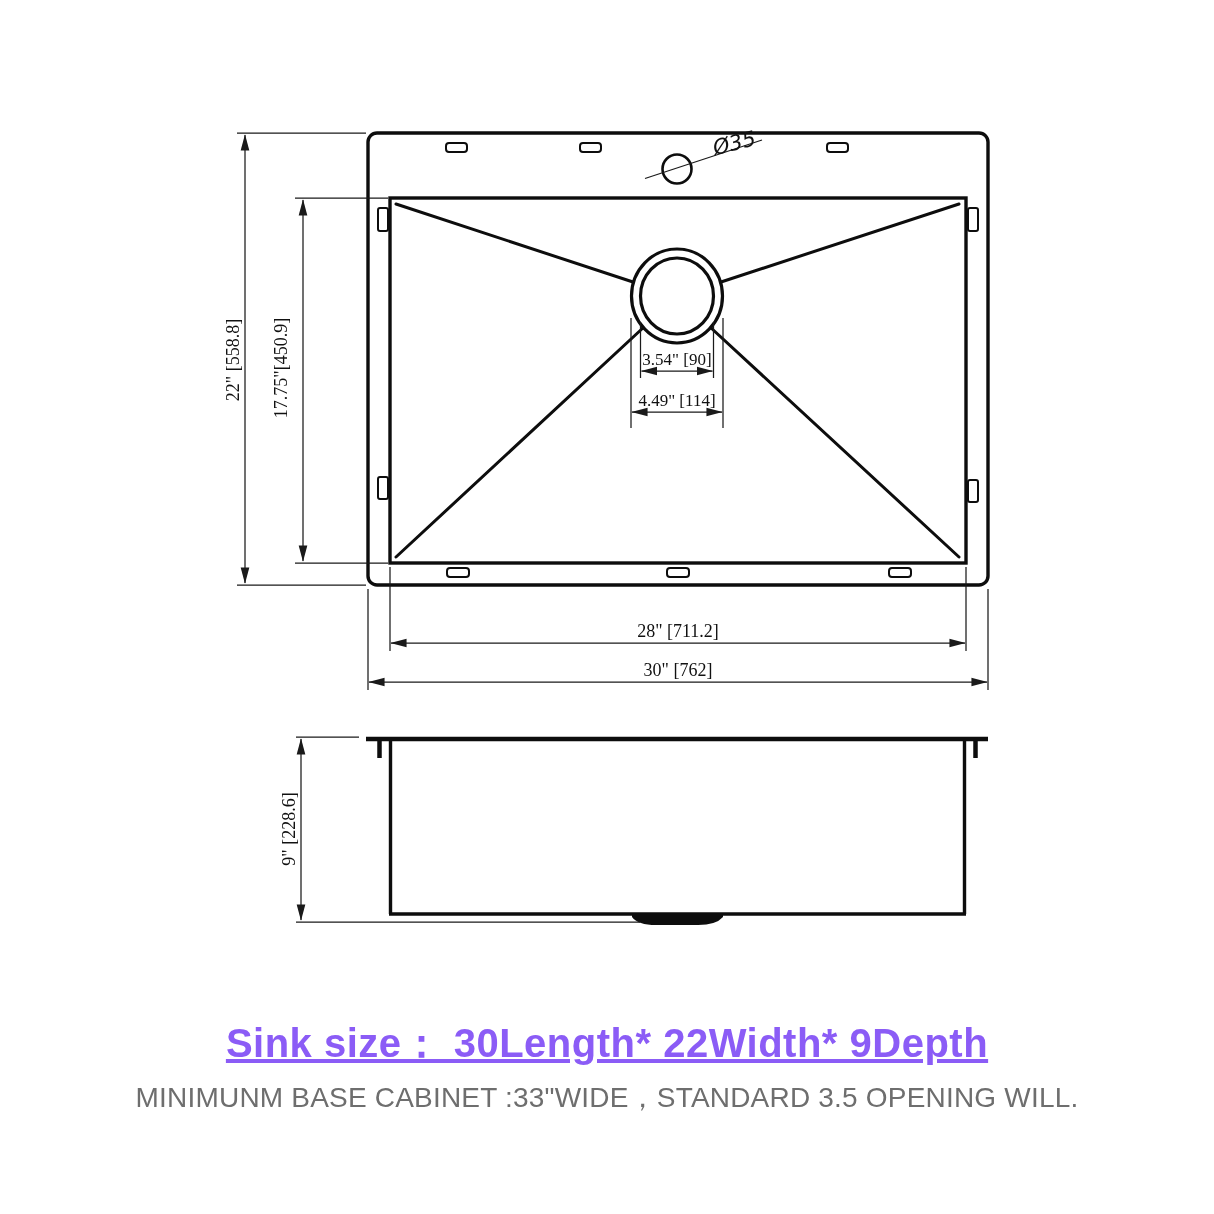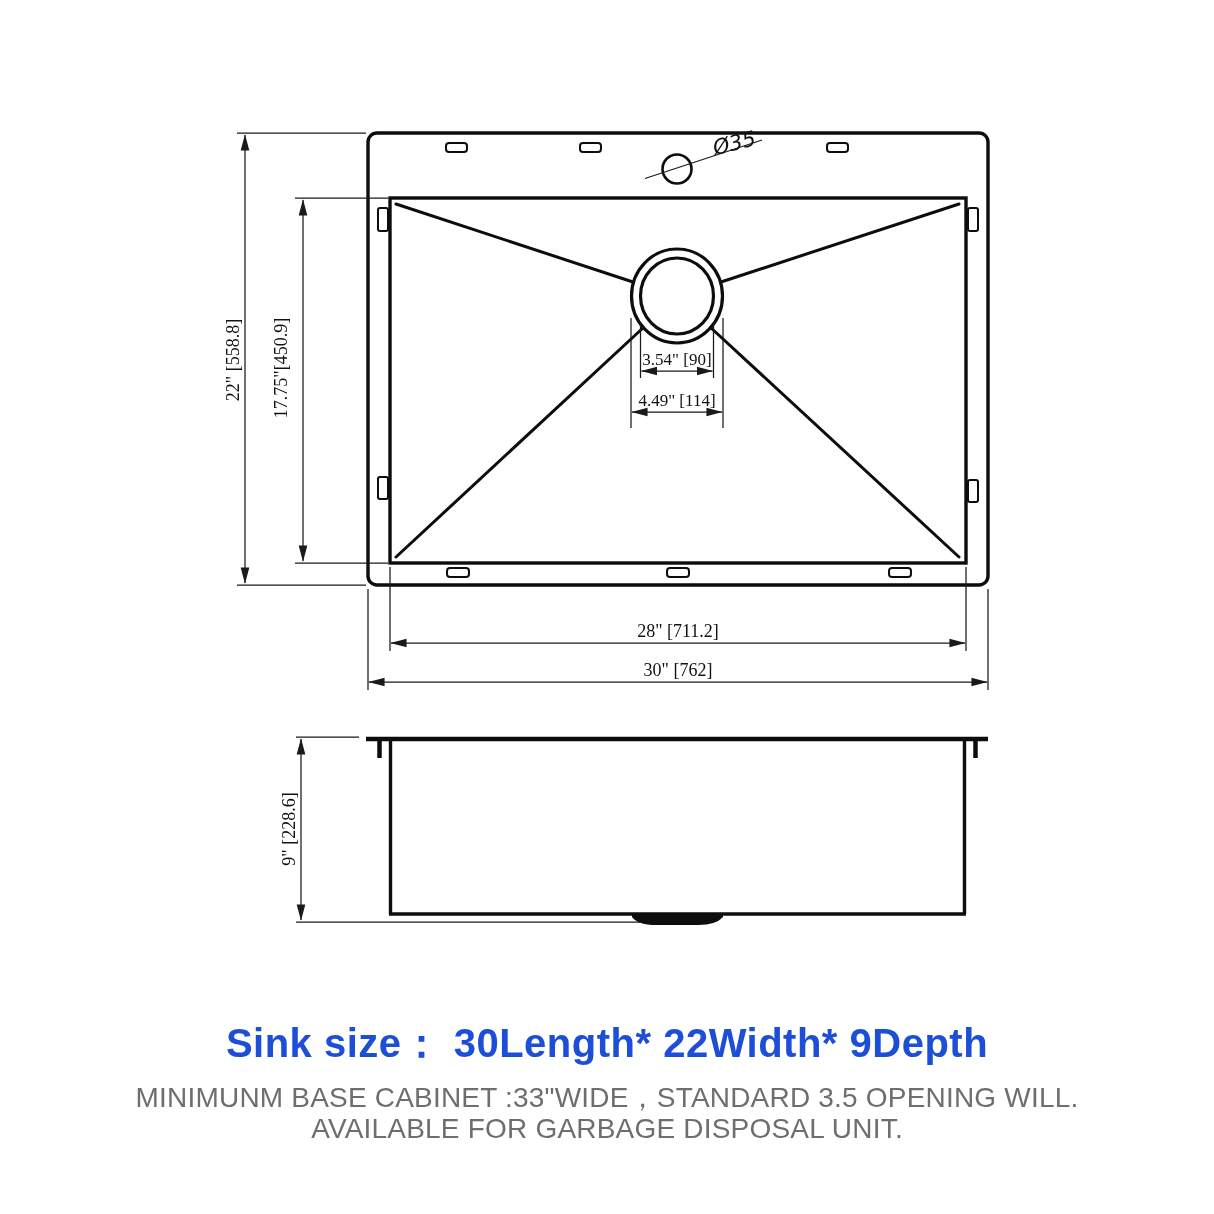--- a/index.html
+++ b/index.html
@@ -7,21 +7,21 @@
          font-family:"Liberation Sans",sans-serif;}
   svg{position:absolute;left:0;top:0;}
   .thick{stroke:#0d0d0d;stroke-width:3;fill:none;stroke-linecap:round;}
   .wall{stroke:#0d0d0d;stroke-width:3.4;fill:none;stroke-linecap:butt;}
   .thin{stroke:#1a1a1a;stroke-width:1.25;fill:none;}
   .clip{stroke:#0d0d0d;stroke-width:2;fill:#ffffff;}
   .dimtxt{font-family:"Liberation Serif",serif;font-size:18px;fill:#111;}
   .dimtxt-sm{font-family:"Liberation Serif",serif;font-size:17px;fill:#111;}
   .phi{font-family:"DejaVu Sans",sans-serif;font-style:italic;font-size:21px;fill:#111;}
   .caption-title{position:absolute;left:0;right:0;top:1016px;text-align:center;
-    font-size:40px;font-weight:bold;color:#1d4ed8;letter-spacing:0.5px;}
+    font-size:40px;font-weight:bold;color:#8b5cf6;letter-spacing:0.5px;text-decoration:underline;}
   .caption-line{position:absolute;left:0;right:0;text-align:center;
     font-size:28px;color:#6e6e6e;letter-spacing:0.2px;}
   .cap2{top:1079px;}
   .cap3{top:1113px;}
 </style>
 </head>
 <body>
 
 <div id="stage">
 
@@ -109,15 +109,14 @@
 
     <line x1="296" y1="737" x2="359" y2="737" class="thin"></line>
     <line x1="296" y1="922" x2="640" y2="922" class="thin"></line>
     <line x1="301" y1="739" x2="301" y2="920" class="thin" marker-start="url(#arr)" marker-end="url(#arr)"></line>
     <text x="295" y="829" class="dimtxt" text-anchor="middle" transform="rotate(-90 295 829)">9" [228.6]</text>
   </g>
 </svg>
 
   <div class="caption-title">Sink size： 30Length* 22Width* 9Depth</div>
   <div class="caption-line cap2">MINIMUNM BASE CABINET :33"WIDE，STANDARD 3.5 OPENING WILL.</div>
-  <div class="caption-line cap3">AVAILABLE FOR GARBAGE DISPOSAL UNIT.</div>
 
 </div>
 
 </body></html>

